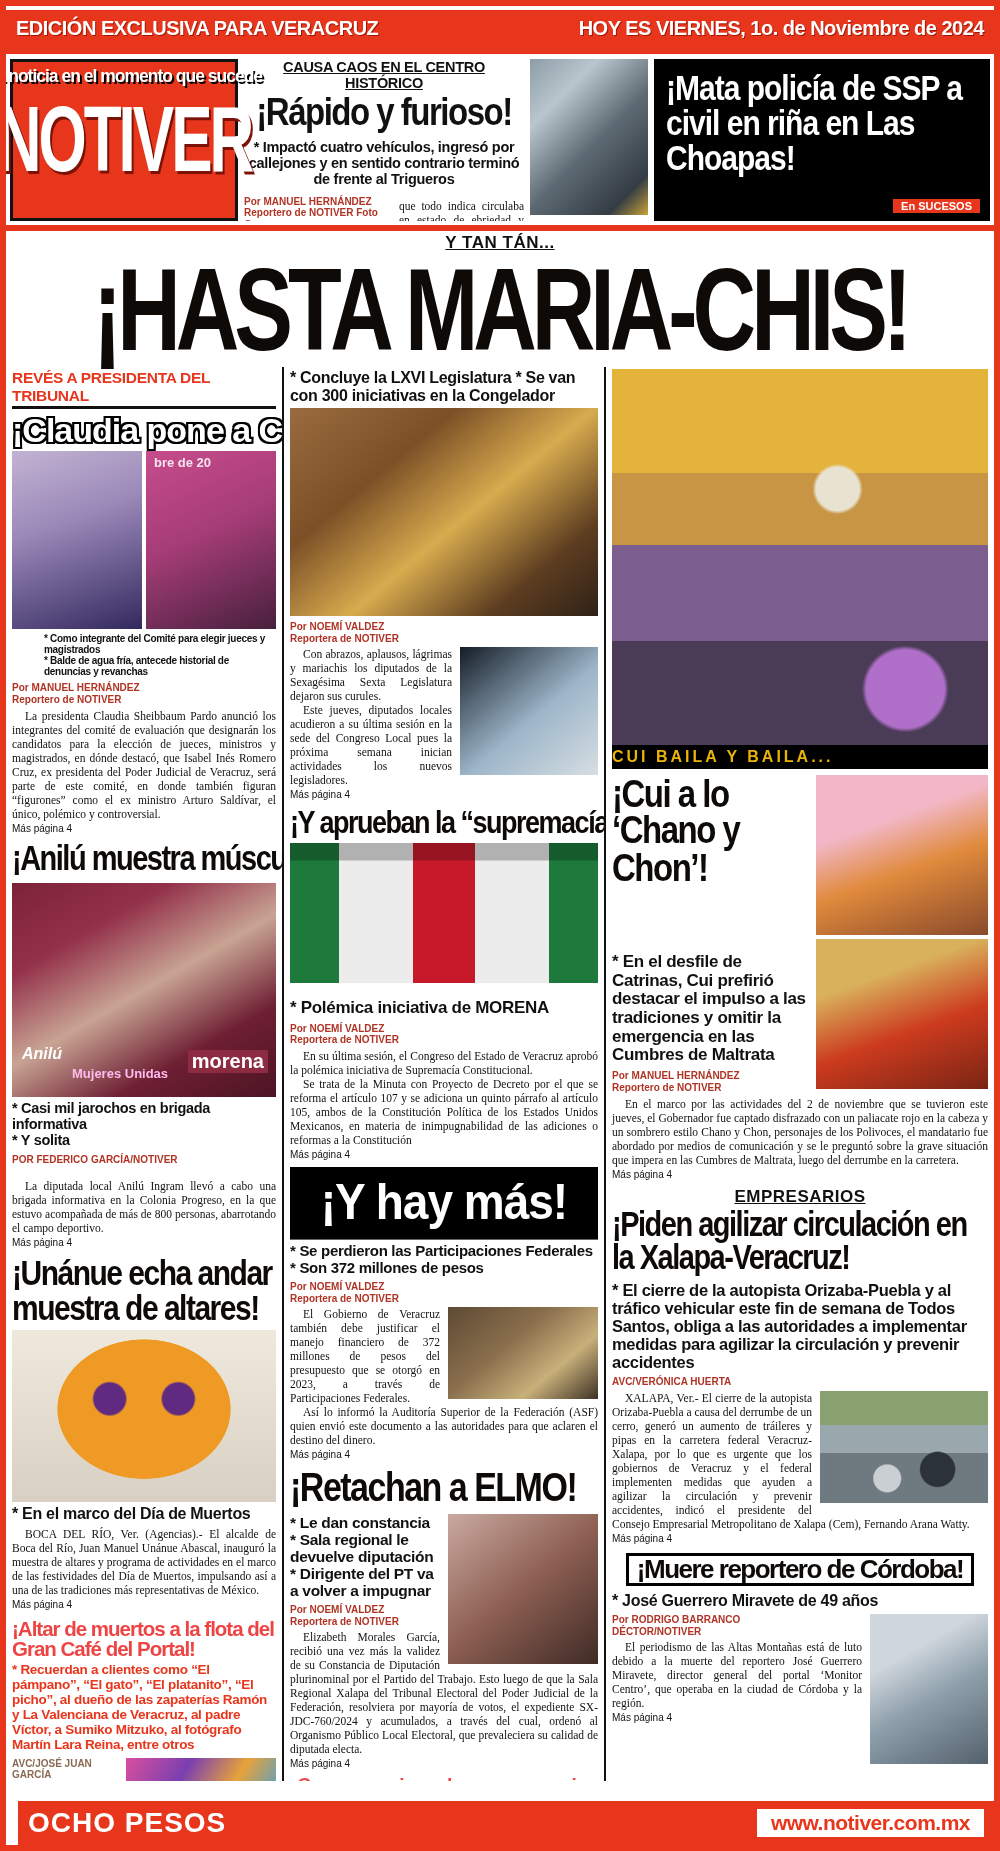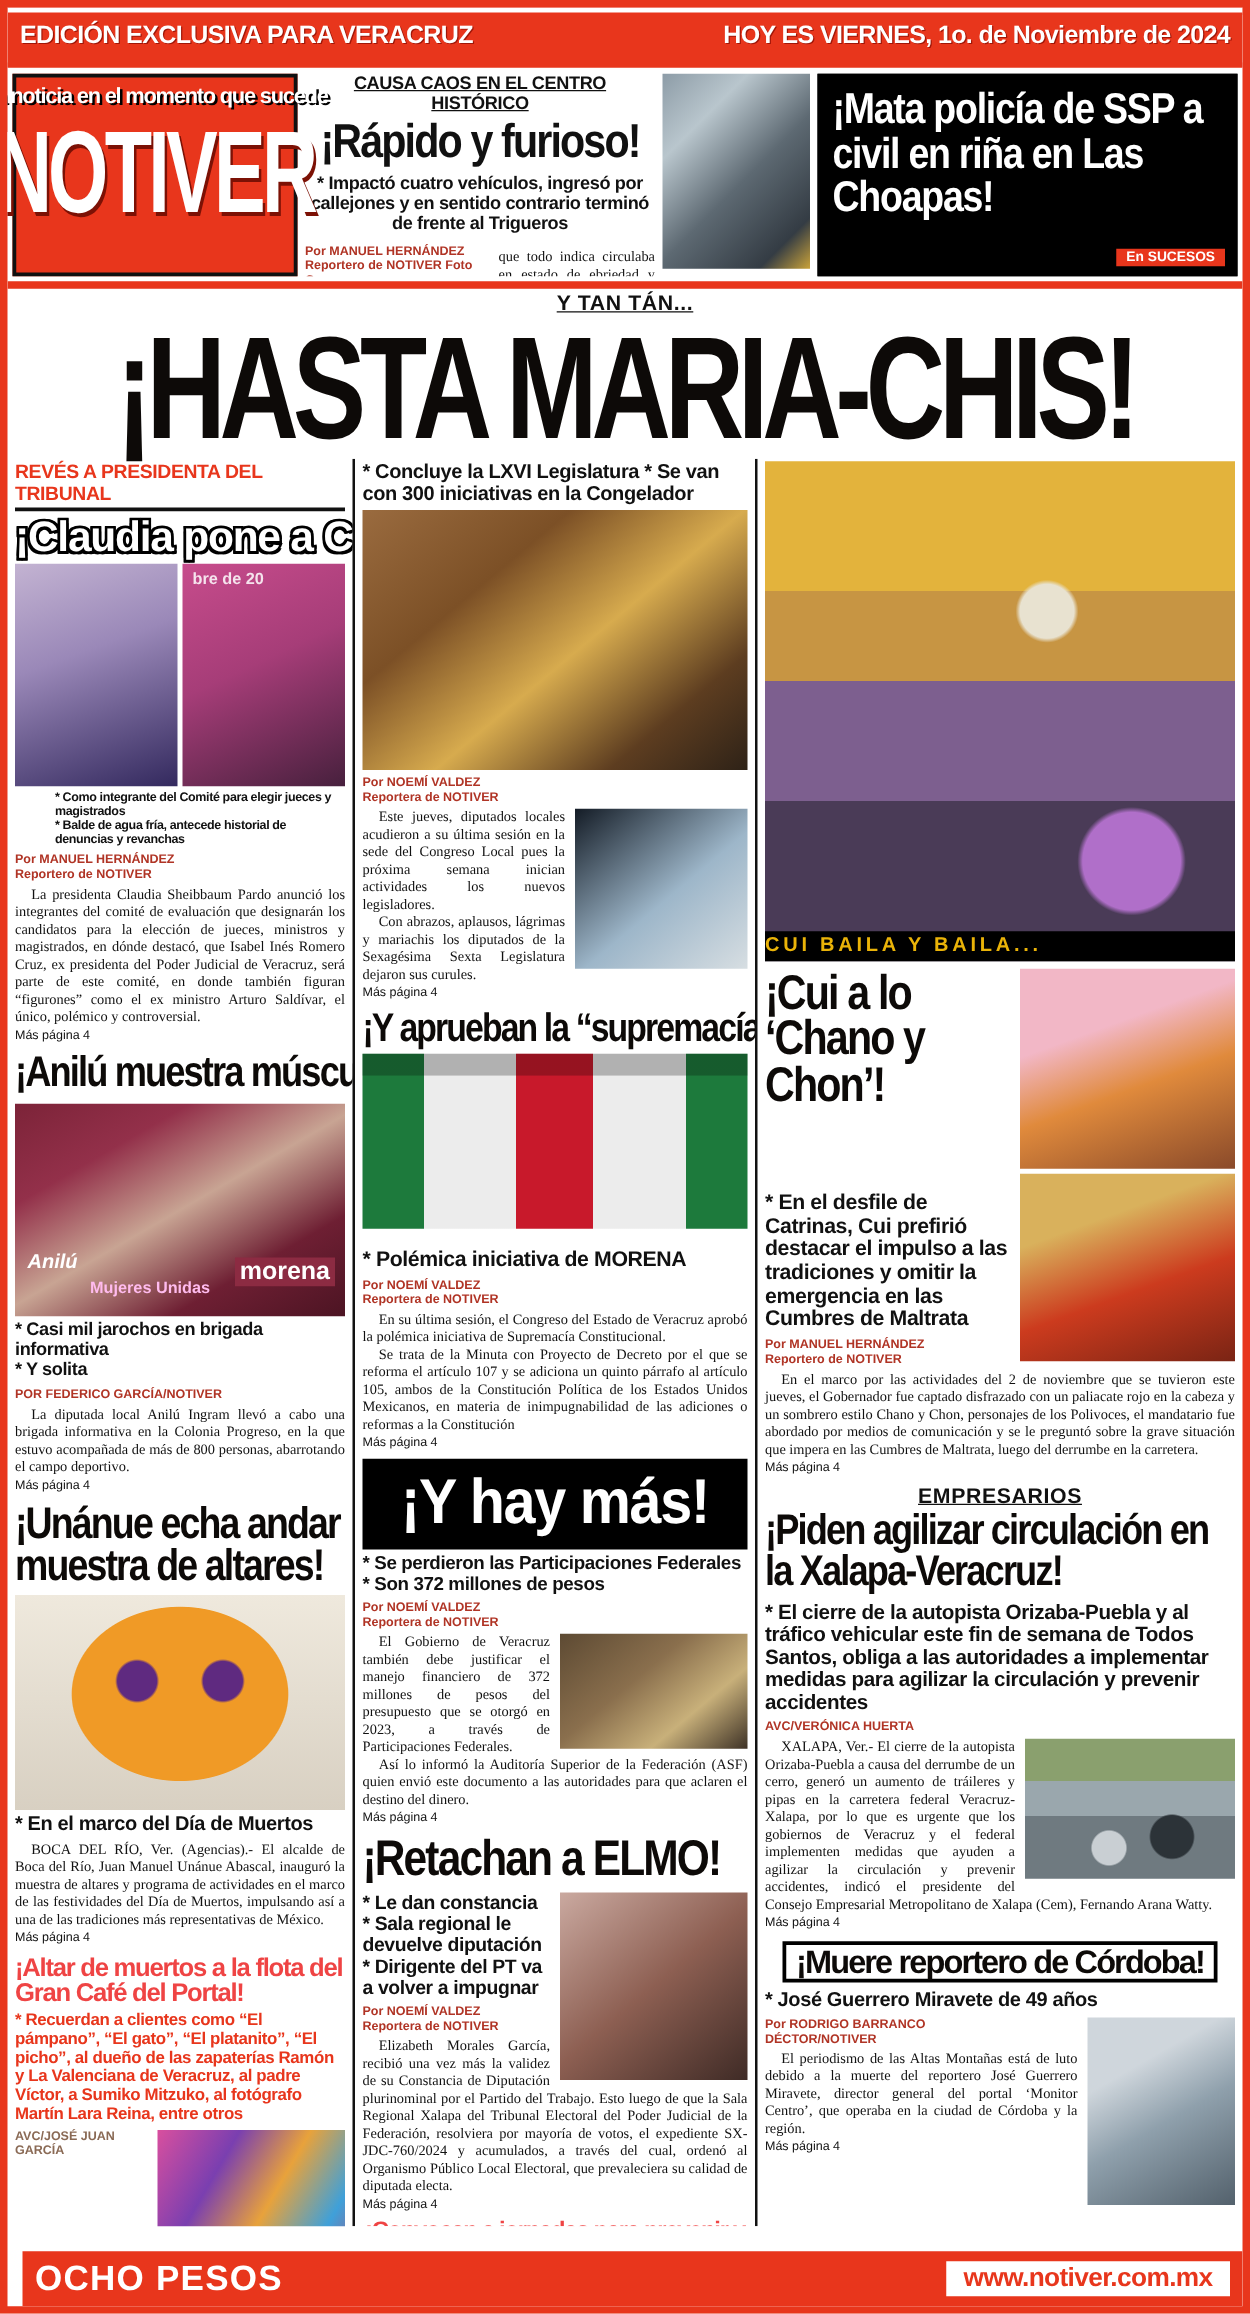--- a/index.html
+++ b/index.html
@@ -142,31 +142,31 @@
       <div class="byline">
         <span>Por MANUEL HERNÁNDEZ</span><br>
         <span>Reportero de NOTIVER</span>
       </div>
       <div class="serif" style="margin-top:4px;">
         <span class="para">La presidenta Claudia Sheibbaum Pardo anunció los integrantes del comité de evaluación que designarán los candidatos para la elección de jueces, ministros y magistrados, en dónde destacó, que Isabel Inés Romero Cruz, ex presidenta del Poder Judicial de Veracruz, será parte de este comité, en donde también figuran “figurones” como el ex ministro Arturo Saldívar, el único, polémico y controversial.</span>
         <b class="more">Más página 4</b>
       </div>
 
       <div class="h-black" style="font-size:29px;margin-top:8px;white-space:nowrap;">¡Anilú muestra músculo!</div>
-      <div class="ph" style="height:170px;margin-top:12px;background:linear-gradient(150deg,#7c2338 0%,#93304a 25%,#c8a493 50%,#6e1f33 75%,#4c1423 100%);">
+      <div class="ph" style="height:214px;margin-top:12px;background:linear-gradient(150deg,#7c2338 0%,#93304a 25%,#c8a493 50%,#6e1f33 75%,#4c1423 100%);">
         <span class="ovl" style="bottom:34px;left:10px;font-size:16px;font-style:italic;">Anilú</span>
         <span class="ovl" style="bottom:16px;left:60px;font-size:13px;color:#fbe;">Mujeres Unidas</span>
         <span class="ovl" style="bottom:24px;right:8px;font-size:20px;color:#fff;background:#8c2b42;padding:0 4px;">morena</span>
       </div>
       <div class="deck" style="font-size:14.5px;margin-top:4px;">
         <span>* Casi mil jarochos en brigada informativa</span><br>
         <span>* Y solita</span>
       </div>
       <div class="byline">POR FEDERICO GARCÍA/NOTIVER</div>
-      <div class="serif" style="margin-top:4px;">
+      <div class="serif" style="margin-top:14px;">
         <span class="para">La diputada local Anilú Ingram llevó a cabo una brigada informativa en la Colonia Progreso, en la que estuvo acompañada de más de 800 personas, abarrotando el campo deportivo.</span>
         <b class="more">Más página 4</b>
       </div>
 
       <div class="h-black" style="font-size:30px;margin-top:8px;">¡Unánue echa andar muestra de altares!</div>
       <div class="ph" style="height:172px;margin-top:16px;background:
              radial-gradient(circle at 37% 40%, #5f2a80 0 8%, rgba(0,0,0,0) 9%),
              radial-gradient(circle at 63% 40%, #5f2a80 0 8%, rgba(0,0,0,0) 9%),
              radial-gradient(ellipse 34% 42% at 50% 46%, #f09a26 0 96%, rgba(0,0,0,0) 97%),
              linear-gradient(#efe9dd,#d8d0c2);"></div>
@@ -192,22 +192,22 @@
     <div class="col mid">
       <div class="deck" style="font-size:16px;">* Concluye la LXVI Legislatura * Se van con 300 iniciativas en la Congelador</div>
       <div class="ph" style="height:208px;margin-top:4px;background:linear-gradient(140deg,#9a6b3f 0%,#7c5026 30%,#d7ab4e 55%,#5d3d20 80%,#2e2217 100%);"></div>
       <div class="byline">
         <span>Por NOEMÍ VALDEZ</span><br>
         <span>Reportera de NOTIVER</span>
       </div>
       <div style="margin-top:3px;">
         <div class="ph floatR" style="width:138px;height:128px;background:linear-gradient(140deg,#141c26 0%,#9db6c9 55%,#d7dee2 100%);"></div>
         <div class="serif">
+          <span class="para">Con abrazos, aplausos, lágrimas y mariachis los diputados de la Sexagésima Sexta Legislatura dejaron sus curules.</span>
           <span class="para">Este jueves, diputados locales acudieron a su última sesión en la sede del Congreso Local pues la próxima semana inician actividades los nuevos legisladores.</span>
-          <span class="para">Con abrazos, aplausos, lágrimas y mariachis los diputados de la Sexagésima Sexta Legislatura dejaron sus curules.</span>
           <b class="more">Más página 4</b>
         </div>
         <div class="clear"></div>
       </div>
 
       <div class="h-black" style="font-size:27px;margin-top:6px;white-space:nowrap;">¡Y aprueban la “supremacía”!</div>
       <div class="ph" style="height:140px;margin-top:10px;background:linear-gradient(rgba(0,0,0,.25),rgba(0,0,0,.25) 12%,rgba(0,0,0,0) 13%),linear-gradient(90deg,#1d7a3c 0 16%,#ececec 16% 40%,#c8192b 40% 60%,#ececec 60% 84%,#1d7a3c 84% 100%);"></div>
       <div class="deck" style="font-size:17px;margin-top:16px;">* Polémica iniciativa de MORENA</div>
       <div class="byline">
         <span>Por NOEMÍ VALDEZ</span><br>

